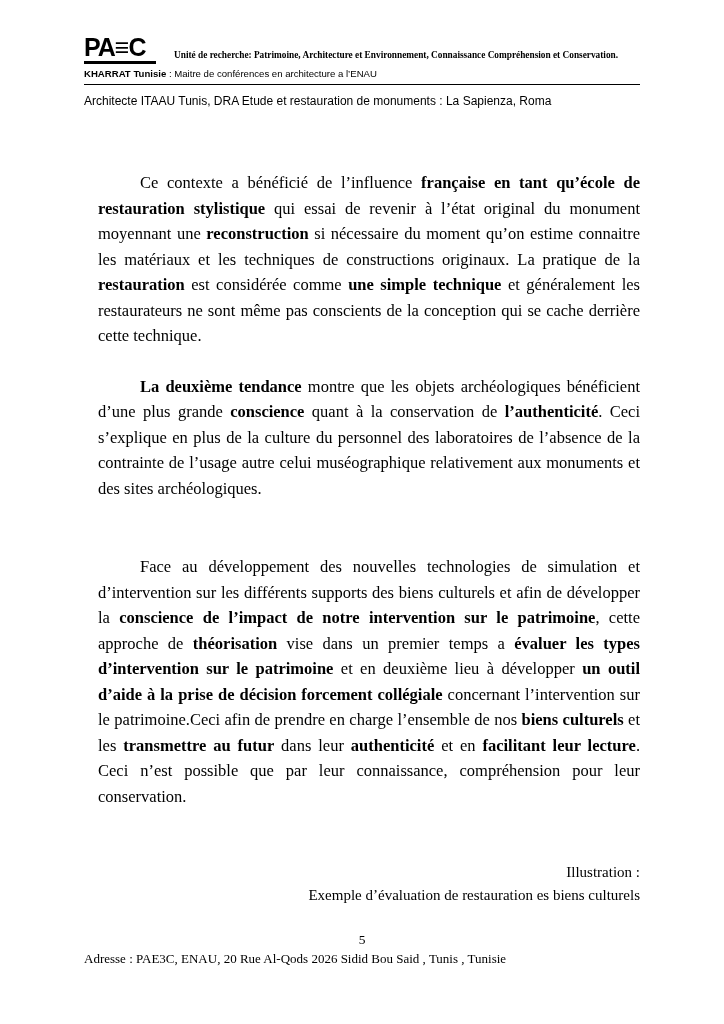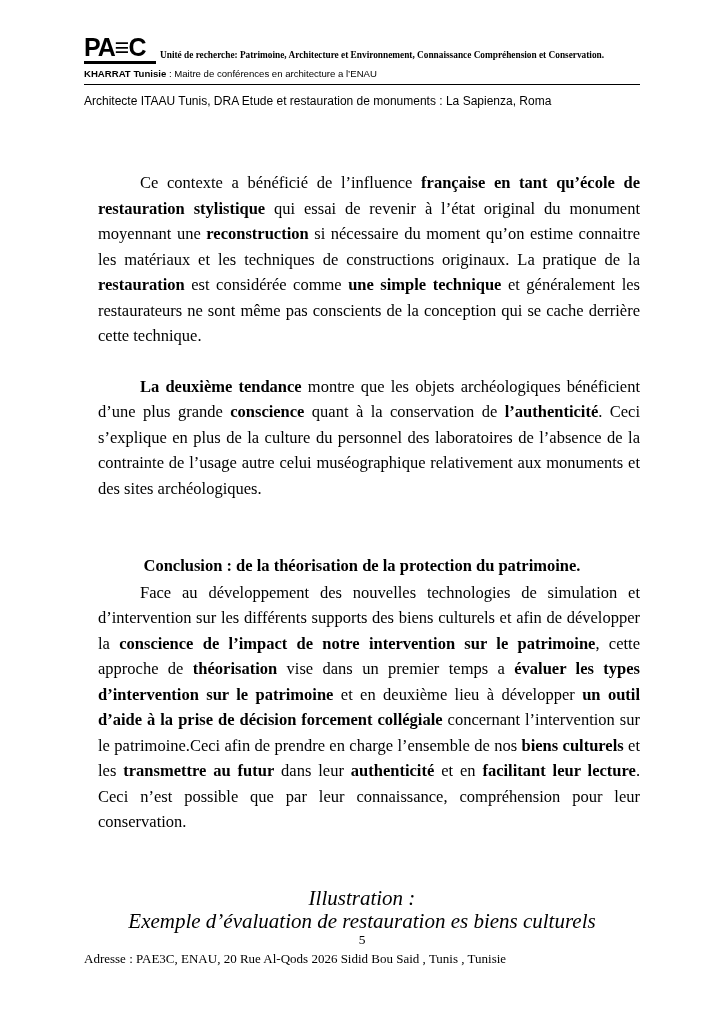--- a/index.html
+++ b/index.html
@@ -54,21 +54,21 @@
     width: 72px;
     height: 3px;
     background: #000;
   }
   .header-unit {
     font-family: "Liberation Serif", serif;
     font-weight: bold;
     font-size: 9.3px;
     line-height: 11px;
     padding-top: 16px;
-    margin-left: 4px;
+    margin-left: 18px;
     white-space: nowrap;
   }
   .header-name {
     font-family: "Liberation Sans", sans-serif;
     font-size: 9.6px;
     line-height: 13px;
     margin-top: 3px;
   }
   .header-name b {
     font-weight: bold;
@@ -111,24 +111,23 @@
 
   .conclusion {
     margin: 0;
     font-weight: bold;
     text-align: center;
     font-size: 16.5px;
     line-height: 25.5px;
   }
 
   .illus {
-    font-style: italic;
-    font-size: 21px;
+    font-size: 15px;
     line-height: 23px;
-    text-align: center;
+    text-align: right;
   }
 
   
   .page-number {
     position: absolute;
     left: 0;
     right: 0;
     top: 932px;
     text-align: center;
     font-size: 13.5px;
@@ -171,21 +170,20 @@
   <div class="content">
 
     <p class="para"><span>Ce contexte a bénéficié de l’influence </span><b>française en tant qu’école de restauration stylistique</b><span> qui essai de revenir à l’état original du monument moyennant une </span><b>reconstruction</b><span> si nécessaire du moment qu’on estime connaitre les matériaux et les techniques de constructions originaux. La pratique de la </span><b>restauration</b><span> est considérée comme </span><b>une simple technique</b><span> et généralement les restaurateurs ne sont même pas conscients de la conception qui se cache derrière cette technique.</span></p>
 
     <div class="gap-lg"></div>
 
     <p class="para"><b>La deuxième tendance</b><span> montre  que les objets archéologiques bénéficient d’une plus grande </span><b>conscience</b><span> quant à la conservation de </span><b>l’authenticité</b><span>. Ceci s’explique en plus de la culture du personnel des laboratoires de l’absence de la contrainte de l’usage autre celui muséographique relativement aux monuments et des sites archéologiques.</span></p>
 
     <div class="gap-xl"></div>
 
-    <p class="conclusion">Conclusion : de la théorisation de la protection du patrimoine.</p>
 
     <div class="gap-sm"></div>
 
     <p class="para"><span>Face au développement des nouvelles technologies de simulation et d’intervention sur les différents supports des biens culturels et afin de développer la </span><b>conscience de l’impact de notre intervention sur le patrimoine</b><span>, cette approche de </span><b>théorisation</b><span> vise dans un premier temps a </span><b>évaluer les types d’intervention sur le patrimoine</b><span> et en deuxième lieu à développer </span><b>un outil d’aide à la prise de décision forcement collégiale</b><span> concernant l’intervention sur le patrimoine.Ceci afin de prendre en charge l’ensemble de nos </span><b>biens culturels</b><span> et les </span><b>transmettre  au futur</b><span> dans leur </span><b>authenticité</b><span> et en </span><b>facilitant leur lecture</b><span>. Ceci n’est possible que par leur connaissance,  compréhension pour leur conservation.</span></p>
 
     <div class="gap-xl"></div>
 
     <div class="illus">Illustration :</div>
     <div class="illus">Exemple d’évaluation de restauration es biens culturels</div>
   </div>

